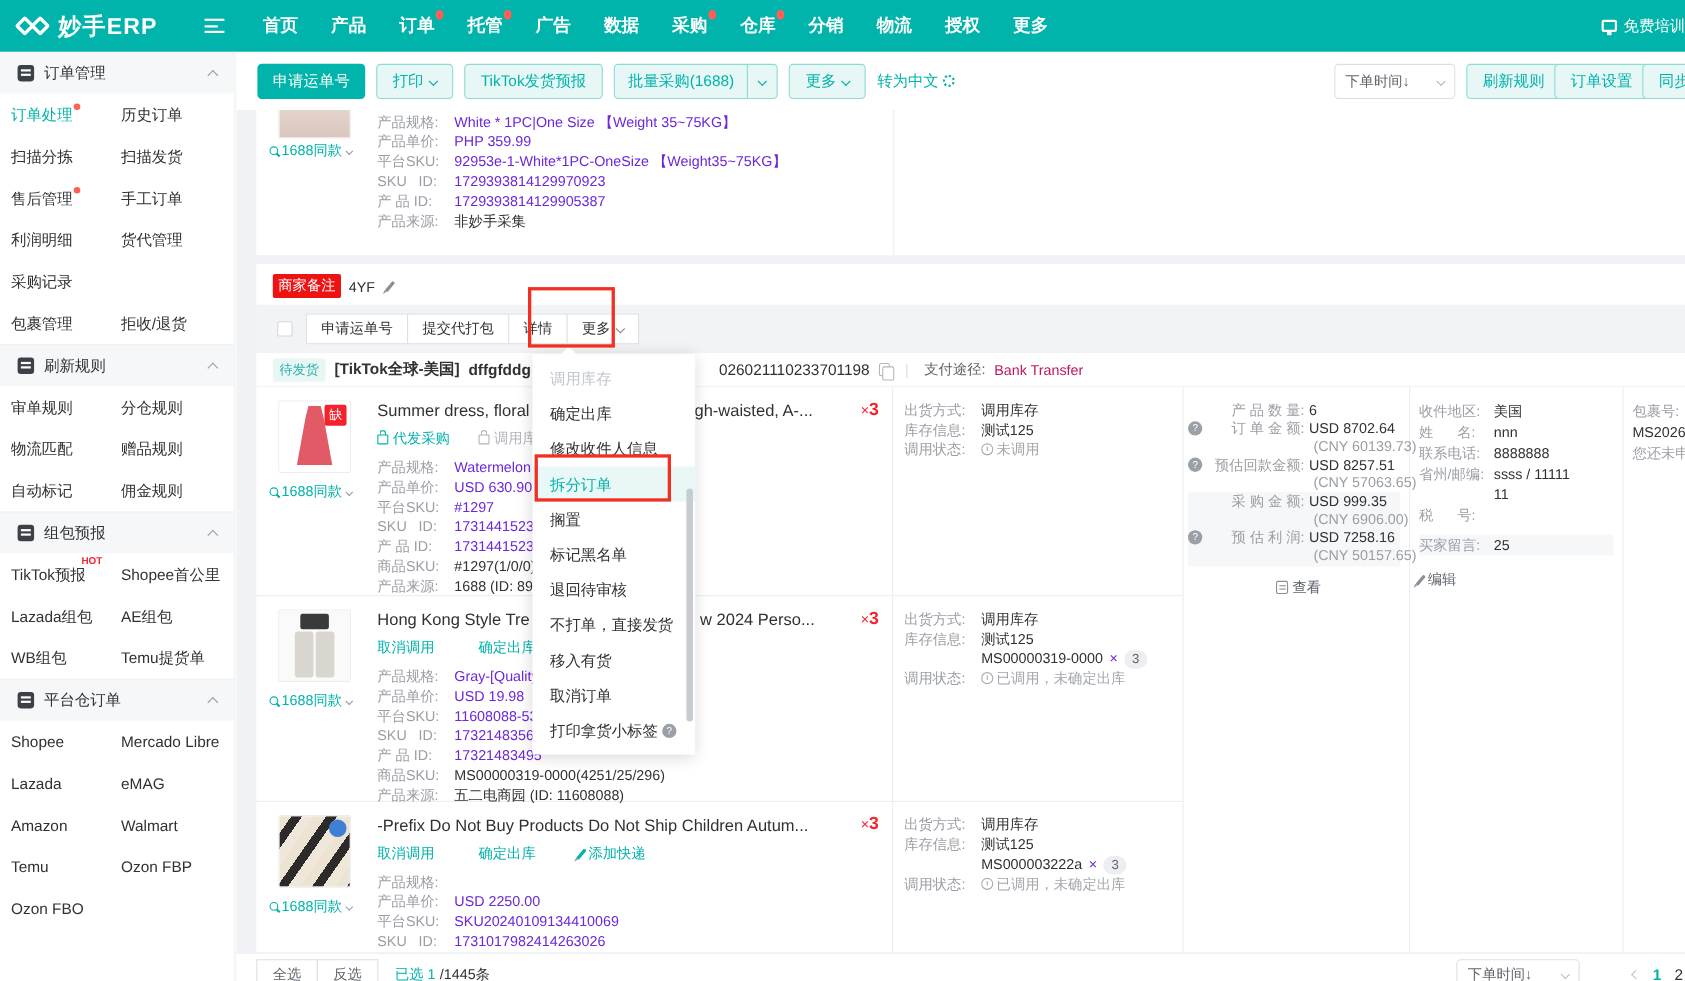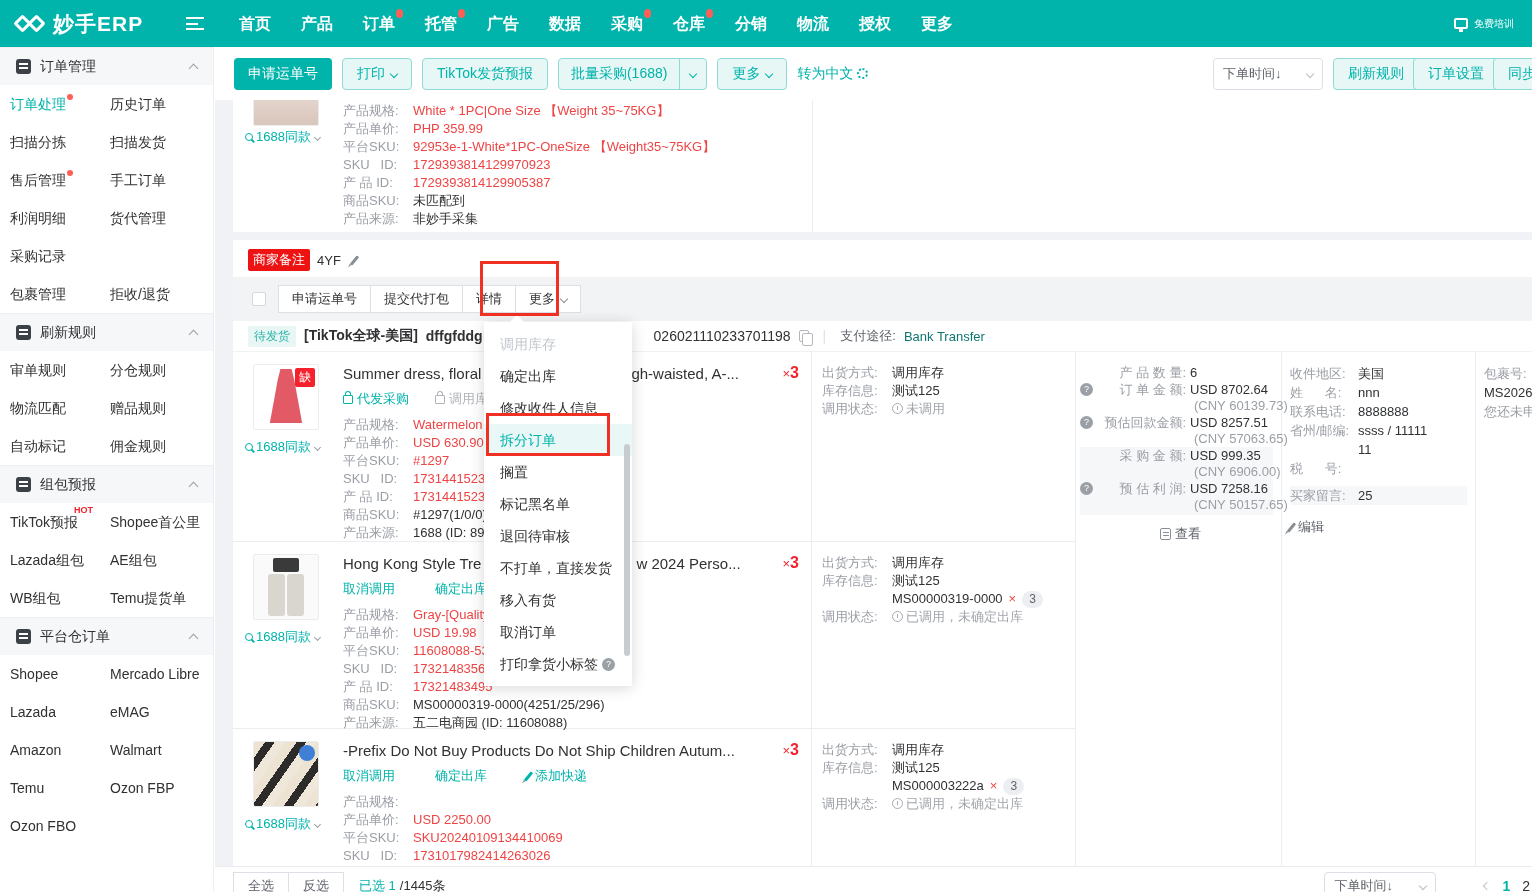--- a/index.html
+++ b/index.html
@@ -8,21 +8,21 @@
 .navbar{position:absolute;top:0;left:0;right:0;height:47px;background:#00b3ab;display:flex;align-items:center;color:#fff;z-index:5}
 .logo{display:flex;align-items:center;gap:10px;padding-left:16px;width:178px}
 .ldia{width:13px;height:13px;border:3px solid #fff;transform:rotate(45deg);border-radius:2px}
 .ldia.l2{margin-left:-9px}
 .logo-text{font-size:21px;font-weight:bold;letter-spacing:1px}
 .hamb{width:18px;height:13px;border-top:2px solid #fff;border-bottom:2px solid #fff;position:relative;margin:0 6px 0 8px}
 .hamb::after{content:'';position:absolute;left:0;top:4px;width:12px;height:2px;background:#fff}
 .nav-items{display:flex;margin-left:14px}
 .nav-item{padding:0 15px;font-size:16px;font-weight:bold;position:relative;height:47px;line-height:47px;cursor:pointer}
 .nav-dot{position:absolute;top:9px;right:7px;width:7px;height:9px;border-radius:50%;background:#ff5f57}
-.train{margin-left:auto;display:flex;align-items:center;font-size:10px;padding-right:18px;gap:6px}
+.train{margin-left:auto;display:flex;align-items:center;font-size:14px;gap:6px}
 .mon{width:14px;height:11px;border:2px solid #fff;border-radius:2px;position:relative}
 .mon::after{content:'';position:absolute;left:3px;bottom:-5px;width:4px;height:3px;background:#fff}
 
 .sidebar{position:absolute;top:47px;left:0;width:214px;bottom:0;background:#fff;border-right:1px solid #eceef0;overflow:hidden;z-index:4}
 .shead{height:38px;display:flex;align-items:center;padding:0 16px;background:#f6f7f9;border-top:1px solid #eef0f2;font-size:14px;color:#303133;cursor:pointer}
 .shead .t{margin-left:9px}
 .sicon{width:15px;height:15px;background:#3c4148;border-radius:3px;position:relative;flex:0 0 auto}
 .sicon::after{content:'';position:absolute;left:3px;top:4px;width:9px;height:2px;background:#fff;box-shadow:0 4px 0 #fff}
 .chevu{display:inline-block;width:7px;height:7px;border-left:1.5px solid #9aa0a6;border-top:1.5px solid #9aa0a6;transform:rotate(45deg);margin-left:auto;margin-top:4px}
 .sgrid{display:grid;grid-template-columns:100px 1fr;padding-left:10px}
@@ -50,42 +50,42 @@
 .card{margin-left:18px;background:#fff;position:relative}
 .card1{height:132px;overflow:hidden}
 .vline{position:absolute;top:0;bottom:0;width:1px;background:#ebedf0}
 .pimgbox{position:absolute;left:20px;width:66px;height:66px;border:1px solid #ececec;border-radius:2px;overflow:hidden;background:#fff;cursor:pointer}
 .link1688{position:absolute;left:12px;font-size:13px;color:#00b3ab;display:flex;align-items:center;white-space:nowrap;cursor:pointer}
 .mag{width:8px;height:8px;border:1.5px solid #00b3ab;border-radius:50%;position:relative;display:inline-block;margin-right:3px;flex:0 0 auto}
 .mag::after{content:'';position:absolute;width:4px;height:1.5px;background:#00b3ab;transform:rotate(45deg);right:-3px;bottom:-1px}
 .chevsm{display:inline-block;width:5px;height:5px;border-right:1.2px solid #9aa0a6;border-bottom:1.2px solid #9aa0a6;transform:rotate(45deg);margin-left:4px}
 .fline{height:18px;line-height:18px;font-size:13px;white-space:nowrap}
 .lbl{color:#9a9ea5;display:inline-block;width:70px;white-space:pre}
-.val{color:#ef4444}
+.val{color:#6d28d9}
 
 .noterow{display:flex;align-items:center;padding:9px 16px 6px 15px;gap:7px}
 .notebadge{background:#ee1313;color:#fff;font-size:13px;padding:2px 5px;border-radius:2px}
 .noteval{font-size:13px;color:#303133}
 .pen{display:inline-block;width:3px;height:11px;background:#8a8f96;transform:rotate(40deg);border-radius:1px;position:relative;margin:0 5px}
 .pen::after{content:'';position:absolute;bottom:-4px;left:0;border-left:1.5px solid transparent;border-right:1.5px solid transparent;border-top:4px solid #8a8f96}
 .strip{height:44px;background:#f2f3f5;display:flex;align-items:center;padding-left:19px}
 .cb{width:14px;height:14px;background:#fff;border:1px solid #d4d7dc;border-radius:2px;cursor:pointer}
 .bgroup{display:flex;margin-left:13px}
 .bgbtn{height:28px;padding:0 13px;background:#fff;border:1px solid #dcdfe6;font-size:13px;color:#303133;display:flex;align-items:center;margin-left:-1px;cursor:pointer;white-space:nowrap}
 .ohead{height:31px;display:flex;align-items:center;padding-left:15px;border-bottom:1px solid #f0f1f3;font-size:14px;gap:8px}
 .stbadge{background:#e8f7f5;color:#2fb3aa;font-size:12px;padding:2px 6px;border-radius:2px}
 .store{font-weight:bold;color:#303133}
 .buyer{font-weight:bold;color:#303133}
 .ospace{width:155px;flex:0 0 auto}
 .ono{color:#303133}
 .cpy{display:inline-block;width:10px;height:12px;border:1px solid #b4b8bd;border-radius:2px;position:relative;background:#fff;cursor:pointer}
 .cpy::before{content:'';position:absolute;left:2px;top:2px;width:9px;height:11px;border:1px solid #b4b8bd;border-radius:2px;background:#fff}
 .osep{color:#dfe2e6;margin:0 6px}
 .paylbl{color:#5f646b;font-size:13px}
-.payval{color:#0f766e;font-size:13px}
+.payval{color:#be185d;font-size:13px}
 
 .ogrid{display:flex;align-items:stretch}
 .col-prod{width:579px;border-right:1px solid #ebedf0}
 .col-ship{width:264px;border-right:1px solid #ebedf0}
 .col-sum{width:206px;border-right:1px solid #ebedf0}
 .col-rec{width:194px;border-right:1px solid #ebedf0}
 .col-pkg{flex:1;overflow:hidden}
 .prow{position:relative;border-bottom:1px solid #ebedf0}
 .prow.last{border-bottom:none}
 .r1{height:190px}.r2{height:187px}.r3{height:200px}
@@ -312,21 +312,20 @@
         <span class="mag"></span>
         <span>1688同款</span>
           <span class="chevsm"></span>
       </div>
       <div style="position:absolute;left:110px;top:2px">
         <div class="fline"><span class="lbl">产品规格:</span><span class="val">White * 1PC|One Size 【Weight 35~75KG】</span></div>
         <div class="fline"><span class="lbl">产品单价:</span><span class="val">PHP 359.99</span></div>
         <div class="fline"><span class="lbl">平台SKU:</span><span class="val">92953e-1-White*1PC-OneSize 【Weight35~75KG】</span></div>
         <div class="fline"><span class="lbl">SKU   ID:</span><span class="val">1729393814129970923</span></div>
         <div class="fline"><span class="lbl">产 品 ID:</span><span class="val">1729393814129905387</span></div>
-        <div class="fline"><span class="lbl">商品SKU:</span><span class="val" style="color:#303133">未匹配到</span></div>
         <div class="fline"><span class="lbl">产品来源:</span><span class="val" style="color:#303133">非妙手采集</span></div>
       </div>
     </div>
 
     <div class="card" style="margin-top:8px;height:640px">
       <div class="noterow">
         <span class="notebadge">商家备注</span>
         <span class="noteval">4YF</span>
         <span class="pen"></span>
       </div>

